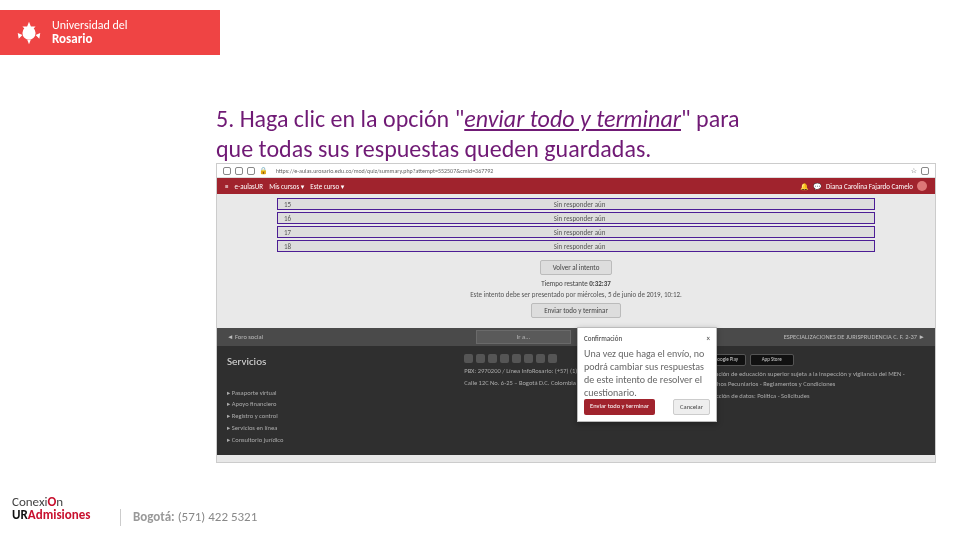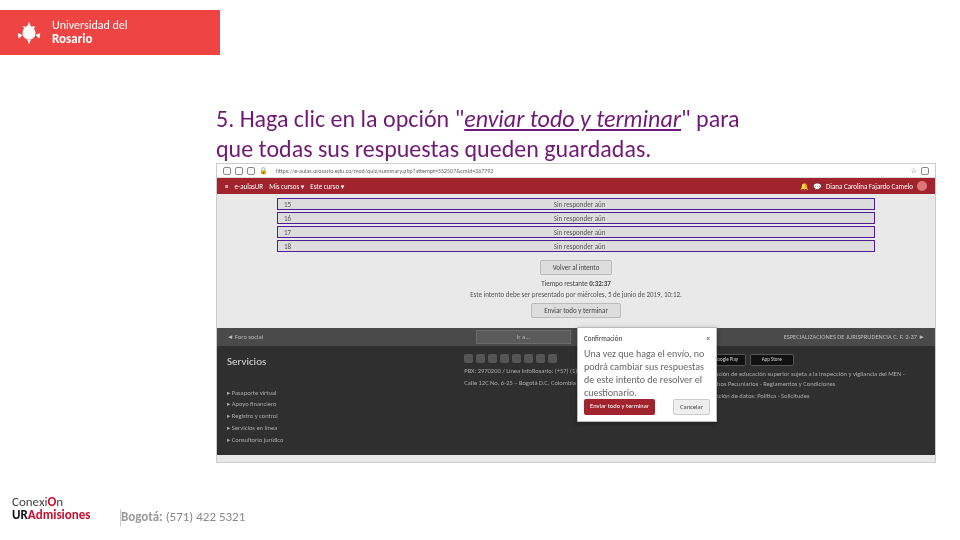--- a/index.html
+++ b/index.html
@@ -51,21 +51,21 @@
 
   
   .bl-logo { position:absolute; left:12px; bottom:18px; font-size:13px; line-height:1.05;margin-top:24px;}
   .bl-logo .l1 { color:#444; }
   .bl-logo .l1 .o { color:#c8102e; font-weight:bold;}
   .bl-logo .l2 { font-weight:bold; }
   .bl-logo .l2 .ur { color:#111;}
   .bl-logo .l2 .adm { color:#c8102e;}
 
   
-  .contact { position:absolute; left:120px; bottom:14px; border-left:1px solid #ccc; font-size:13px; color:#888; line-height:1.3;text-align:right;}
+  .contact { position:absolute; left:120px; bottom:14px; border-left:1px solid #ccc; padding-left:12px; font-size:13px; color:#888; line-height:1.3;text-align:right;}
   .contact .city { font-weight:600; color:#999;}
 </style>
 </head>
 <body>
 
 <div class="hdr-band">
   <svg class="hdr-logo" viewBox="0 0 32 32">
     <circle cx="16" cy="16" r="7" fill="#fff"></circle>
     <path d="M16 4 L18 9 L23 9 L19 13 L21 19 L16 15 L11 19 L13 13 L9 9 L14 9 Z" fill="#fff"></path>
     <path d="M4 16 L9 18 L5 22 M28 16 L23 18 L27 22 M16 28 L14 23 L18 23 Z" fill="#fff"></path>

